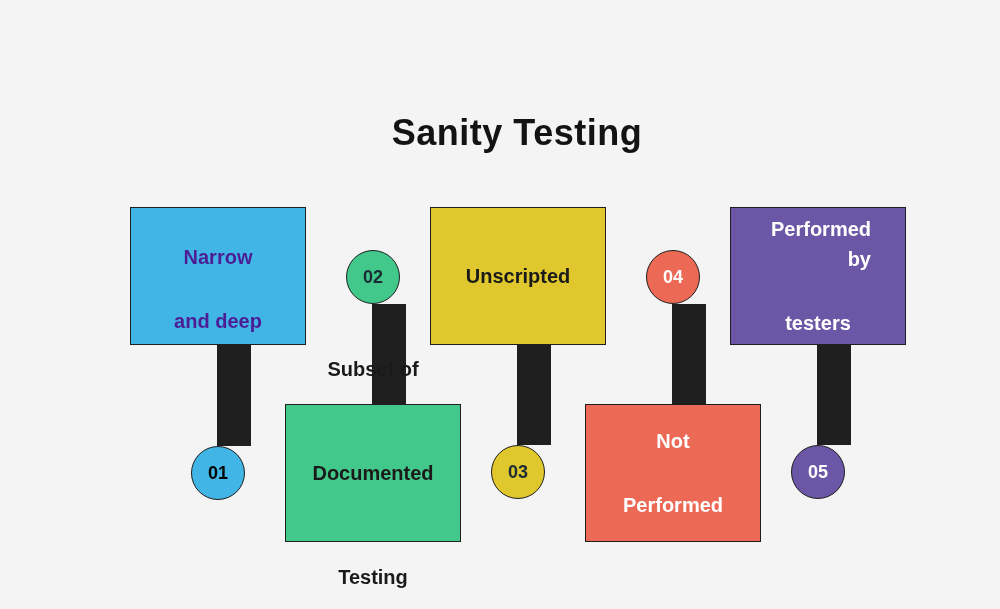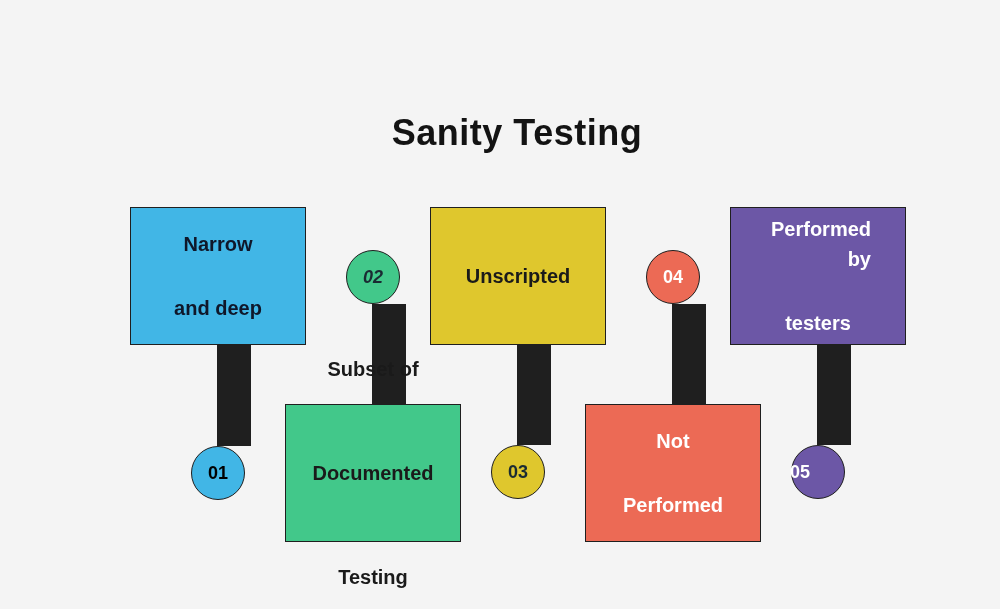--- a/index.html
+++ b/index.html
@@ -52,44 +52,44 @@
   }
   .connector {
     position: absolute;
     width: 1.5px;
   }
   
   .box-1    { left: 113px; top: 190px; }
   .line-1   { left: 200px; top: 328px; height: 101px; }
   .circle-1 { left: 174px; top: 429px; }
   
-  .circle-2 { left: 329px; top: 233px; font-style: italic; }
+  .circle-2 { left: 329px; top: 233px; }
   .line-2   { left: 355px; top: 287px; height: 100px; }
   .box-2    { left: 268px; top: 387px; }
   
   .box-3    { left: 413px; top: 190px; }
   .line-3   { left: 500px; top: 328px; height: 100px; }
   .circle-3 { left: 474px; top: 428px; }
   
   .circle-4 { left: 629px; top: 233px; }
   .line-4   { left: 655px; top: 287px; height: 100px; }
   .box-4    { left: 568px; top: 387px; }
   
   .box-5    { left: 713px; top: 190px; }
   .line-5   { left: 800px; top: 328px; height: 100px; }
-  .circle-5 { left: 774px; top: 428px; justify-content: flex-end; }
+  .circle-5 { left: 774px; top: 428px; }
 </style>
 </head>
 <body style="background-color: rgb(244, 244, 244);">
 
 <div class="canvas">
 
   <h1 class="title" style="color: rgb(19, 19, 19);">Sanity Testing</h1>
 
-  <div class="box box-1" style="background-color: rgb(65, 182, 230); color: #0f172a;">
+  <div class="box box-1" style="background-color: rgb(65, 182, 230); color: #4c1d95; justify-content: space-between;">
       <span class="txt-line">Narrow</span>
       <span class="txt-line">and deep</span>
     </div>
   <div class="connector line-1" style="background-color: rgb(31, 31, 31);"></div>
   <div class="circle circle-1" style="background-color: rgb(65, 182, 230); color: #000000; text-align: center;">
     <span>01</span>
   </div>
 
   <div class="circle circle-2" style="background-color: rgb(66, 200, 138); color: rgb(26, 43, 51);">
     <span>02</span>

